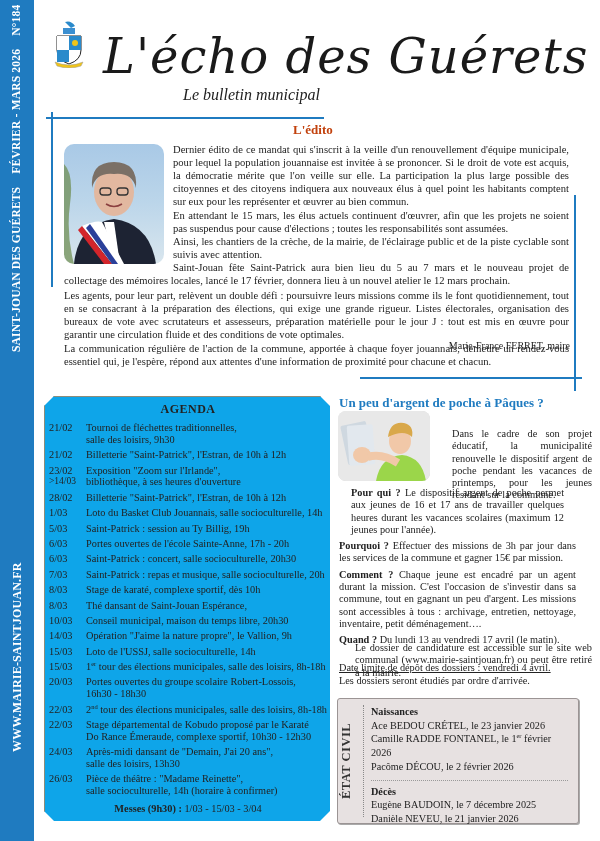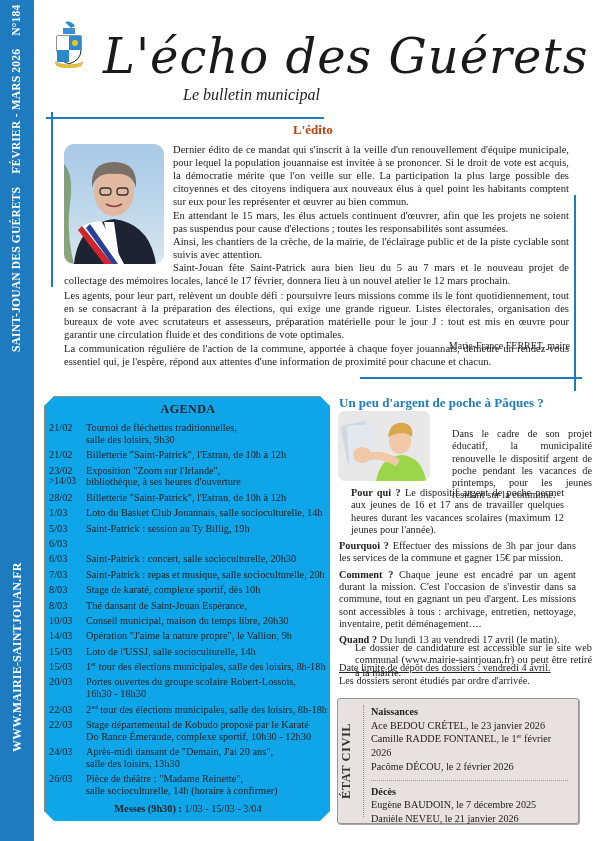--- a/index.html
+++ b/index.html
@@ -137,20 +137,23 @@
         </div>
       </div>
       <div class="ag-row">
         <div class="ag-date">5/03</div>
         <div class="ag-text">
           <div>Saint-Patrick : session au Ty Billig, 19h</div>
         </div>
       </div>
       <div class="ag-row">
         <div class="ag-date">6/03</div>
+        <div class="ag-text">
+          <div>Portes ouvertes de l'école Sainte-Anne, 17h - 20h</div>
+        </div>
       </div>
       <div class="ag-row">
         <div class="ag-date">6/03</div>
         <div class="ag-text">
           <div>Saint-Patrick : concert, salle socioculturelle, 20h30</div>
         </div>
       </div>
       <div class="ag-row">
         <div class="ag-date">7/03</div>
         <div class="ag-text">

